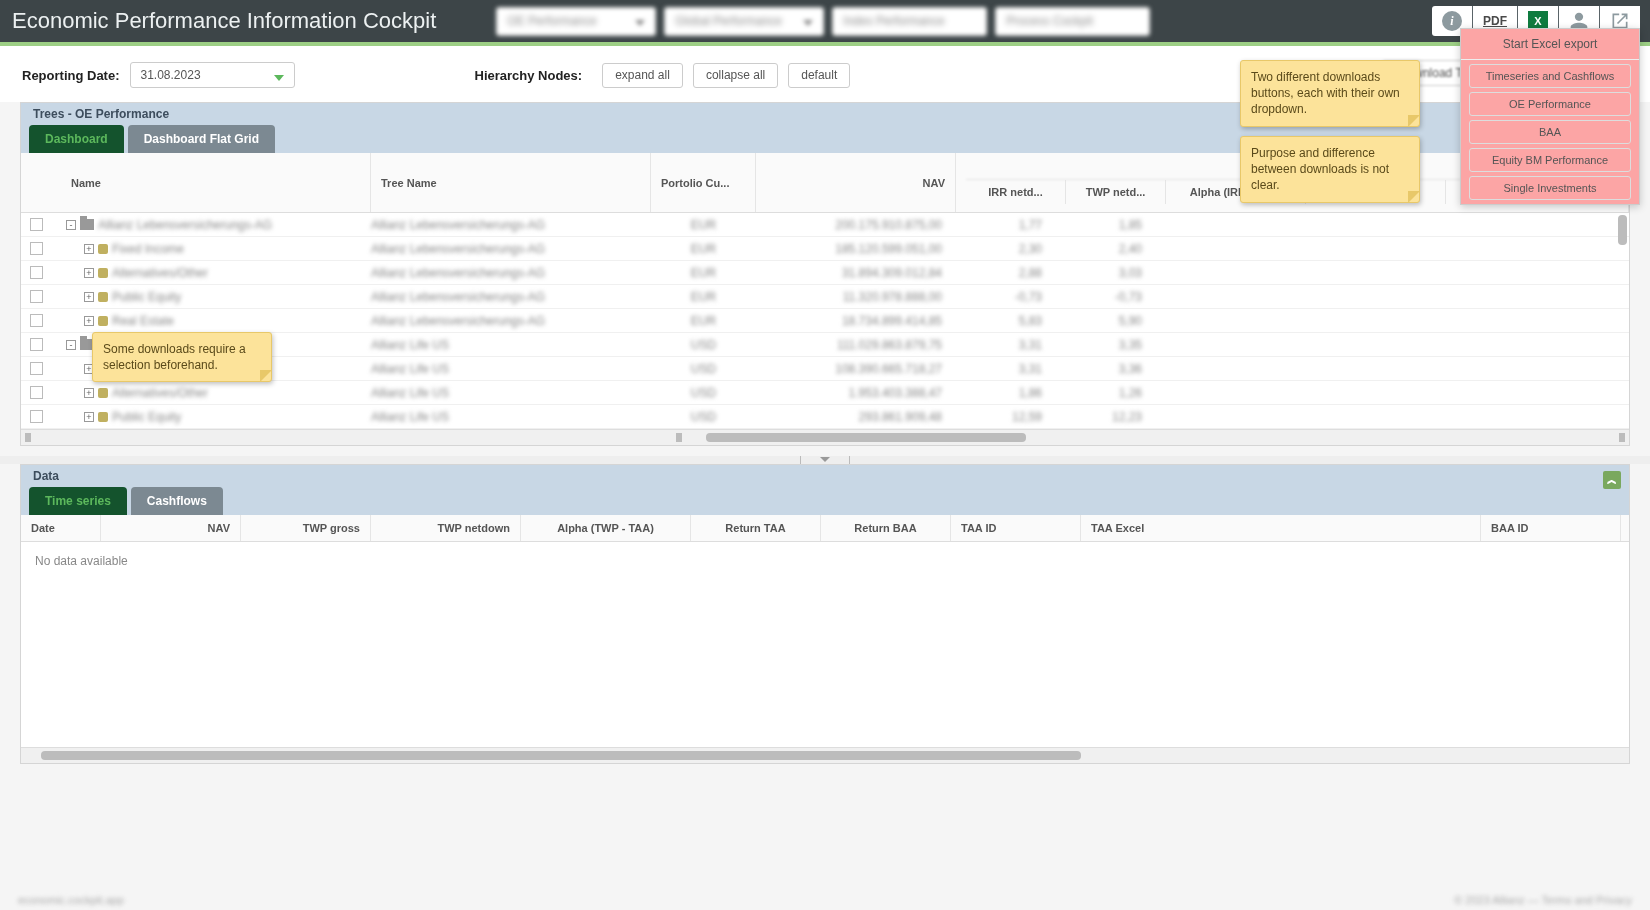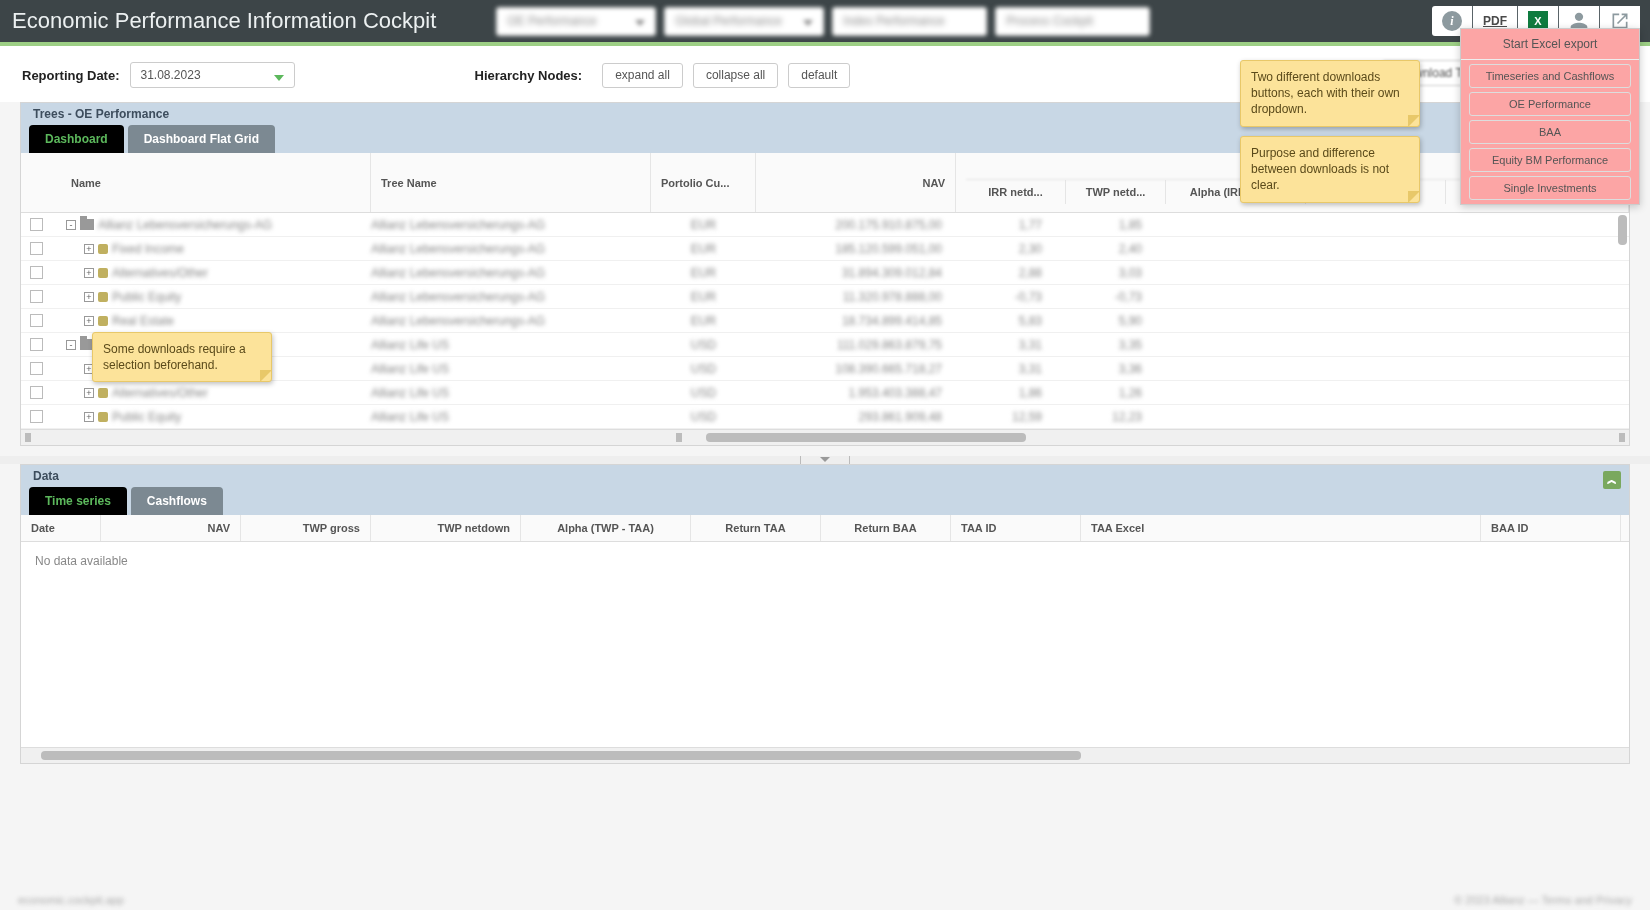--- a/index.html
+++ b/index.html
@@ -149,21 +149,21 @@
   .tab {
     padding: 7px 16px;
     font-weight: bold;
     color:#fff;
     background:#7c8992;
     border-radius: 4px 4px 0 0;
     margin-right: 4px;
     font-size:12px;
   }
   .tab.active {
-    background:#000000; color:#5cb85c;
+    background:#14532d; color:#5cb85c;
   }
 
   
   .grid-wrap { position:relative; }
   .grid-headers {
     display:flex;
     border-bottom:1px solid #ddd;
     background:#fafafa;
   }
   .gh-cell {

